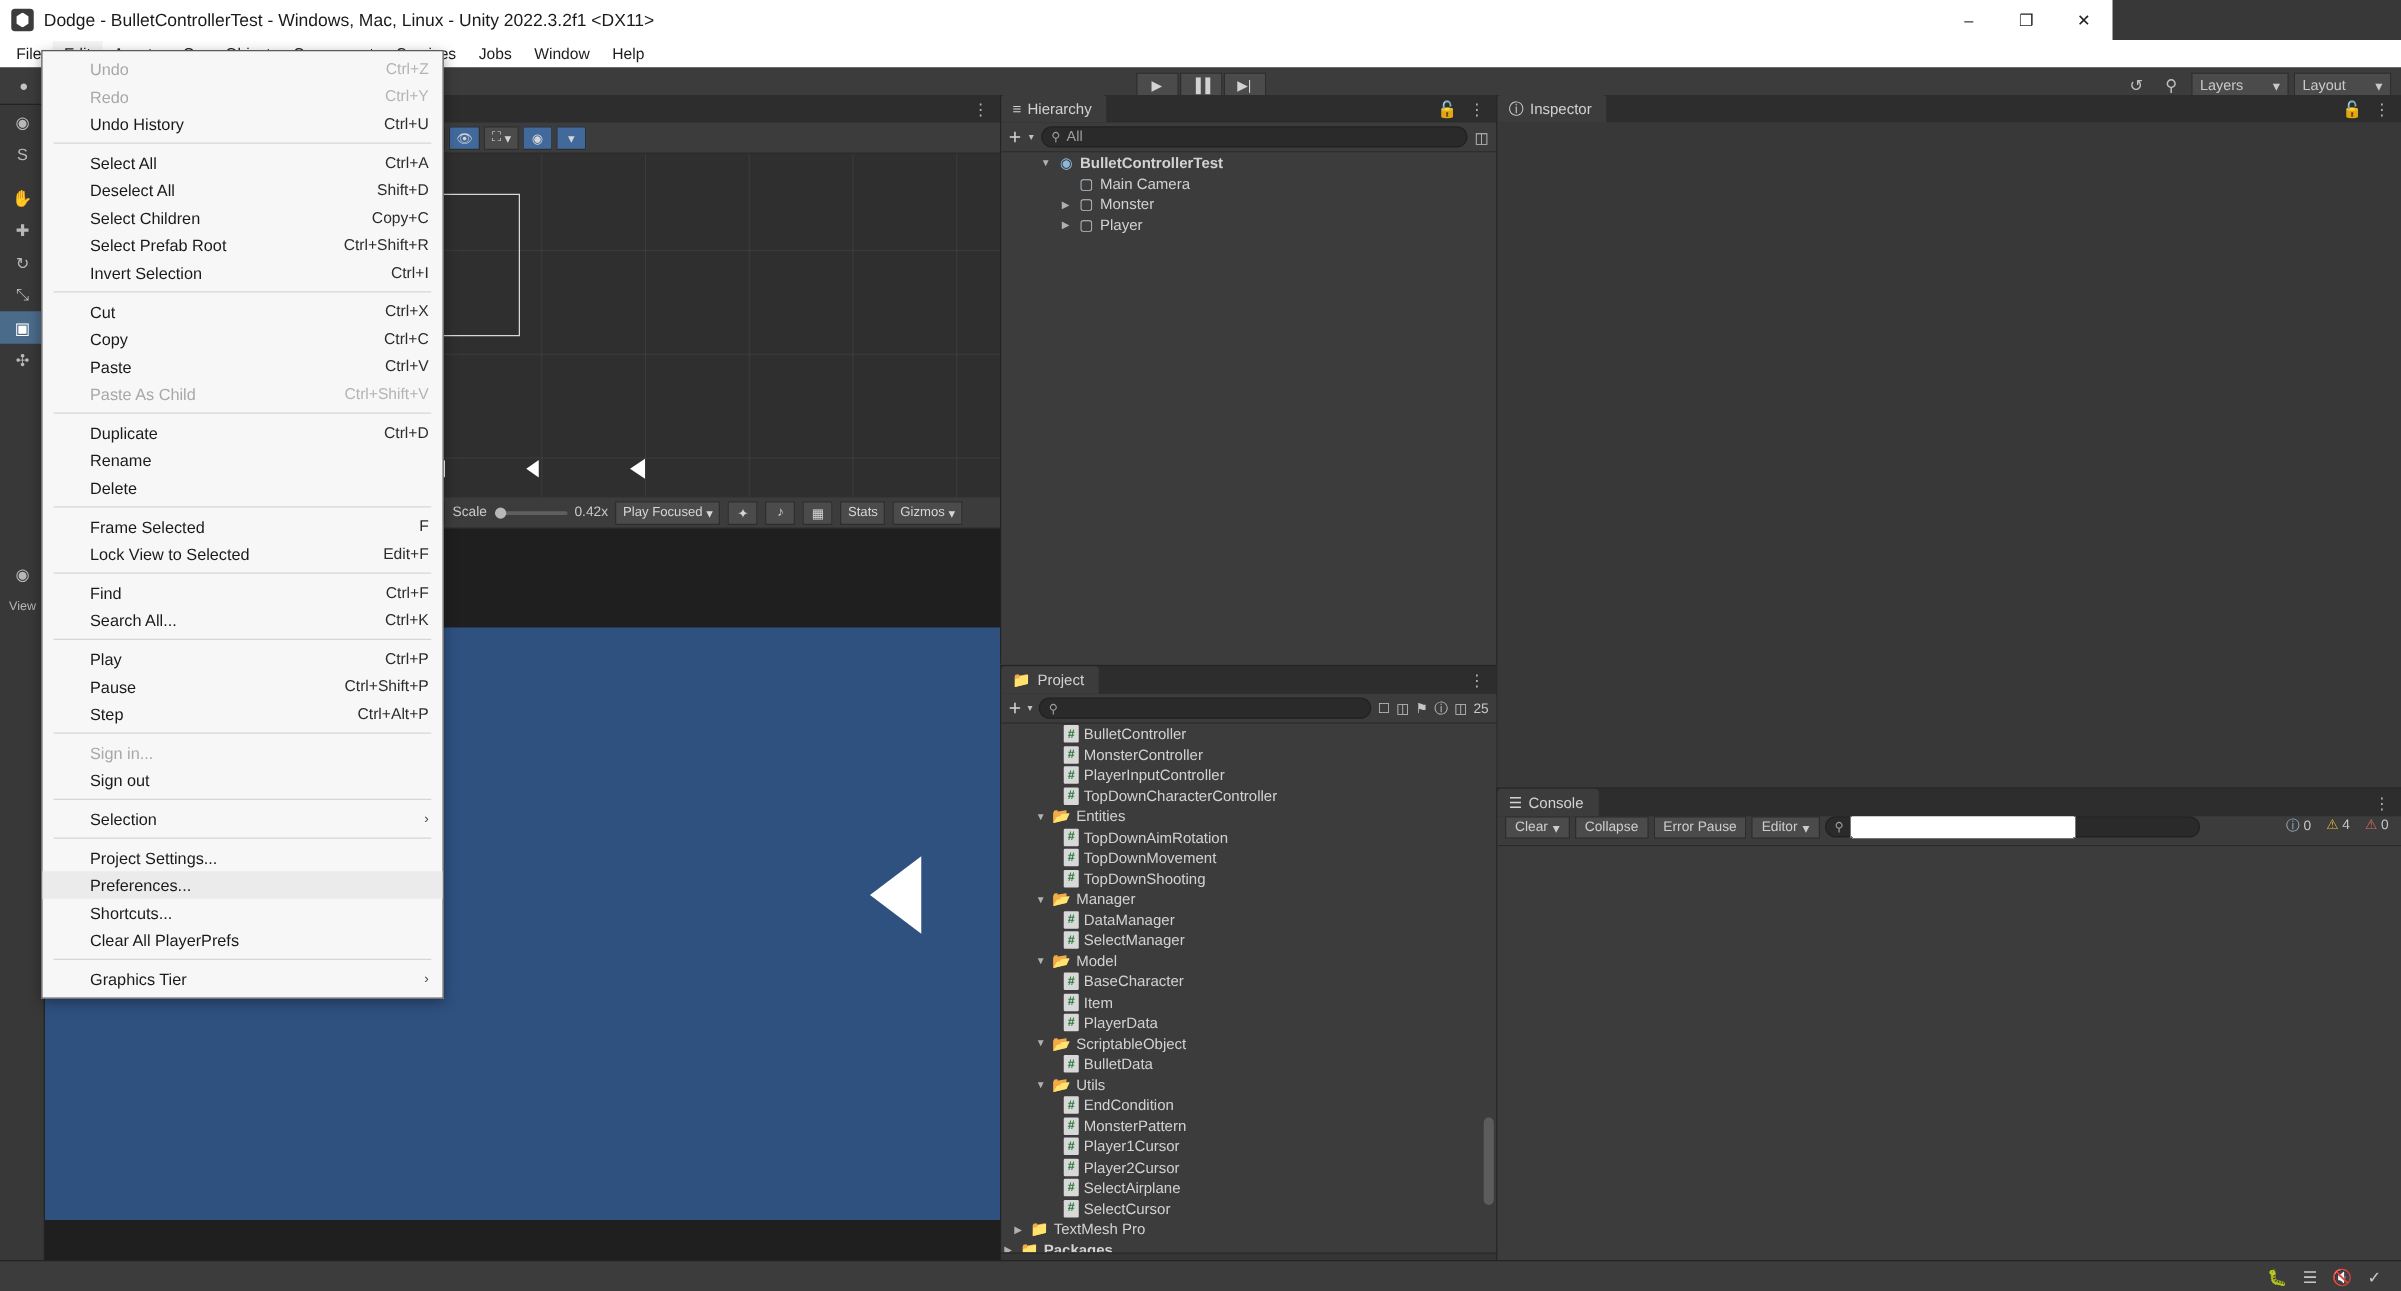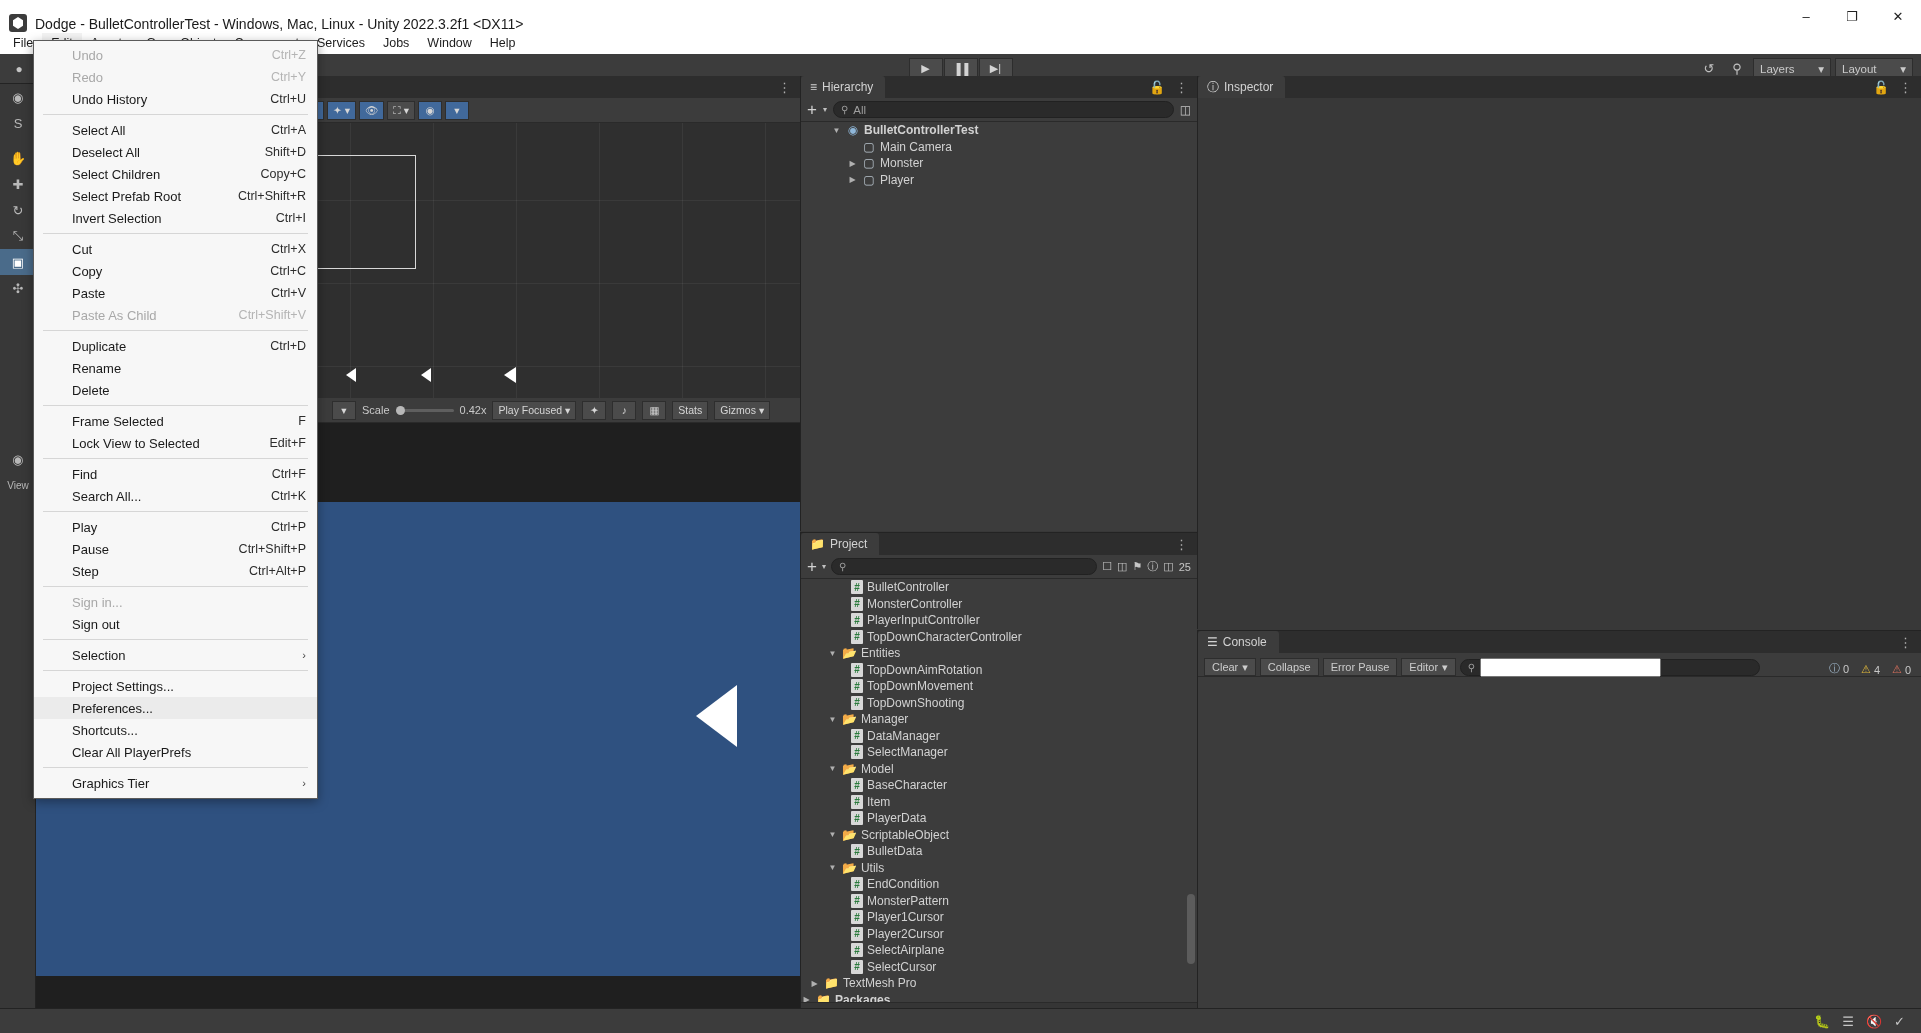--- a/index.html
+++ b/index.html
@@ -7,22 +7,22 @@
     width: 1921px; height: 1033px;
     background: #383838;
     font-family: "Liberation Sans", sans-serif;
     overflow: hidden;
     -webkit-font-smoothing: antialiased;
   }
   .app { position: relative; width: 1921px; height: 1033px; background: #383838; }
 
   
   .titlebar {
-    position: absolute; top: 0; left: 0; width: 1921px; height: 32px;
-    background: #ffffff; display: flex; align-items: flex-end;
+    position: absolute; top: 0; left: 0; width: 1690px; height: 32px;
+    background: #ffffff; display: flex; align-items: center;
   }
   .tb-icon {
     width: 18px; height: 18px; margin-left: 9px; margin-right: 8px;
     background: #3c3c3c; border-radius: 3px; position: relative; flex: none;
   }
   .tb-icon::after {
     content: ""; position: absolute; left: 4px; top: 3px;
     width: 10px; height: 12px; background: #ffffff;
     clip-path: polygon(50% 0%, 100% 27%, 100% 73%, 50% 100%, 0% 73%, 0% 27%);
   }
@@ -223,21 +223,21 @@
     position: absolute; bottom: 0; left: 0; right: 0; height: 18px; background: #353535;
     border-top: 1px solid #2a2a2a;
   }
 
   
   .cons-panel {
     position: absolute; top: 630px; left: 1197px; width: 724px; height: 390px;
     background: #383838; border-left: 1px solid #232323; border-top: 1px solid #232323;
   }
   .cons-toolbar {
-    height: 24px; background: #3c3c3c; display: flex; align-items: flex-end;
+    height: 24px; background: #3c3c3c; display: flex; align-items: flex-start;
     padding: 0 6px; gap: 4px; border-bottom: 1px solid #2a2a2a;
   }
   .cbtn {
     height: 18px; background: #4b4b4b; border: 1px solid #2d2d2d; color: #cdcdcd;
     font-size: 11px; display: flex; align-items: center; padding: 0 7px; gap: 4px;
   }
   .cons-search {
     width: 300px; height: 17px; background: #2a2a2a; border: 1px solid #212121;
     border-radius: 9px; display: flex; align-items: center; padding: 0 7px; gap: 5px;
   }
@@ -247,21 +247,21 @@
   
   .statusbar {
     position: absolute; bottom: 0; left: 0; width: 1921px; height: 25px;
     background: #3c3c3c; border-top: 1px solid #232323; display: flex;
     align-items: center; justify-content: flex-end; gap: 12px; padding-right: 16px;
   }
   .sb-ic { color: #c6c6c6; font-size: 13px; }
 
   
   .editmenu {
-    position: absolute; left: 33px; top: 40px; width: 285px;
+    position: absolute; left: 33px; top: 40px; width: 322px;
     background: #f7f7f7; border: 1px solid #5a5a5a; z-index: 500;
     padding: 3px 0 4px 0; box-shadow: 0 3px 10px rgba(0,0,0,0.35);
   }
   .emi {
     height: 22px; display: flex; align-items: center; padding: 0 11px 0 38px;
     font-size: 13px; color: #1a1a1a; position: relative;
   }
   .emi.disabled { color: #a8a8a8; }
   .emi.hl { background: #ebebeb; }
   .emi .sc { margin-left: auto; font-size: 12.5px; color: #2c2c2c; }

